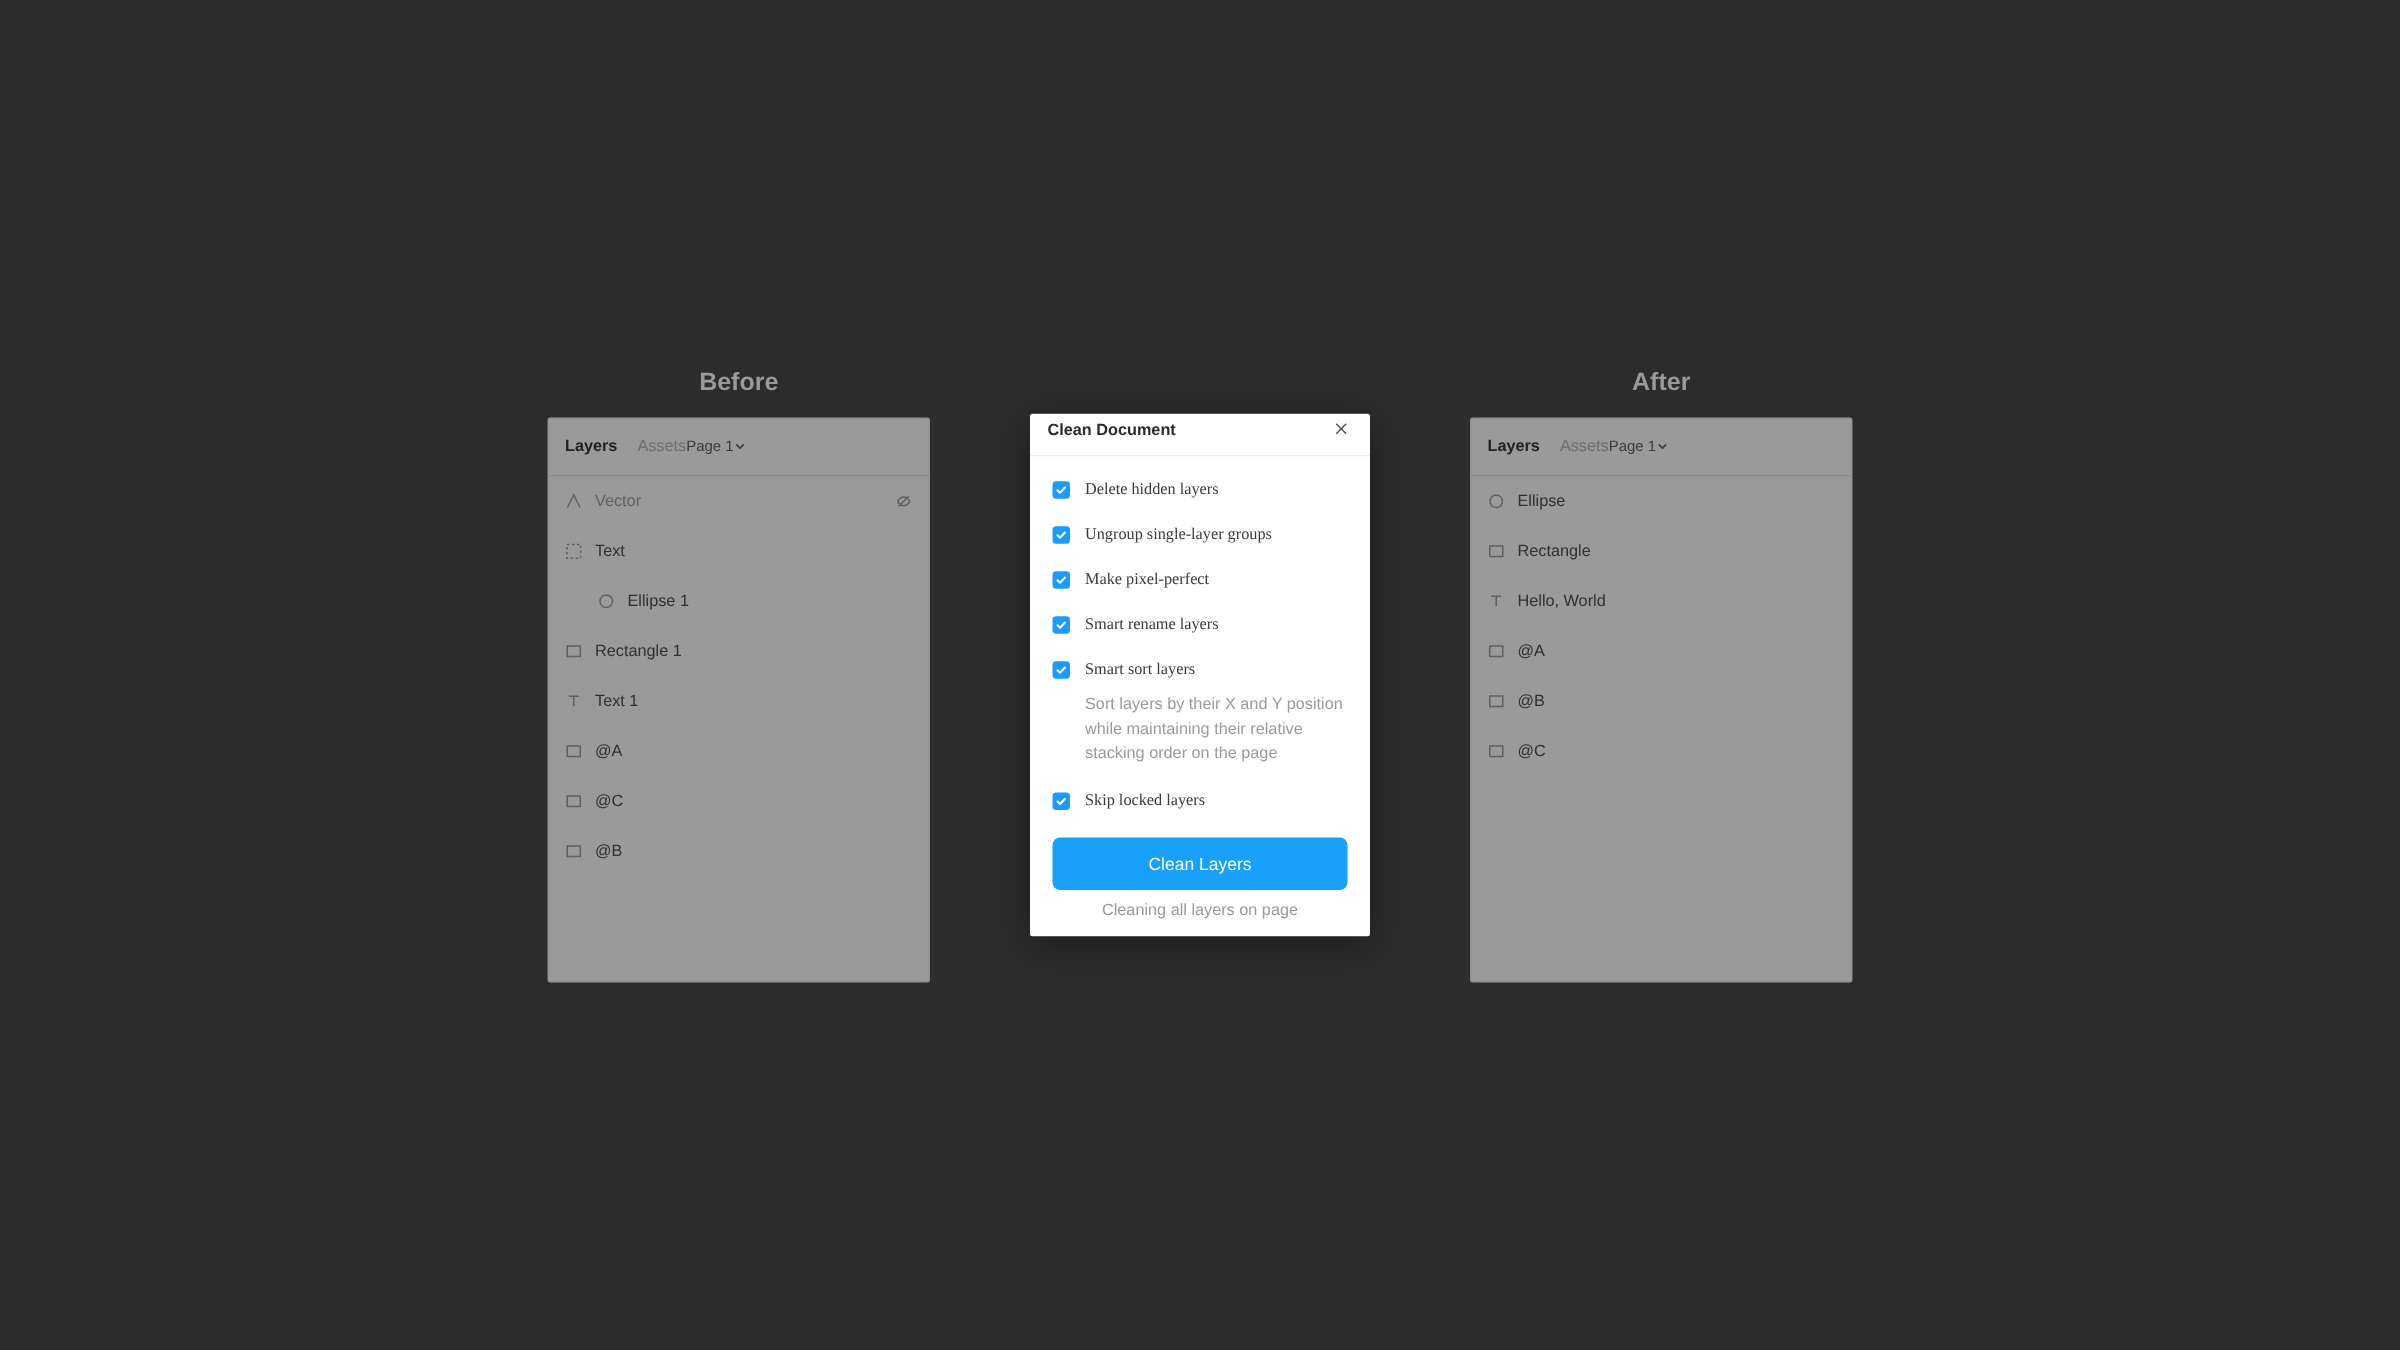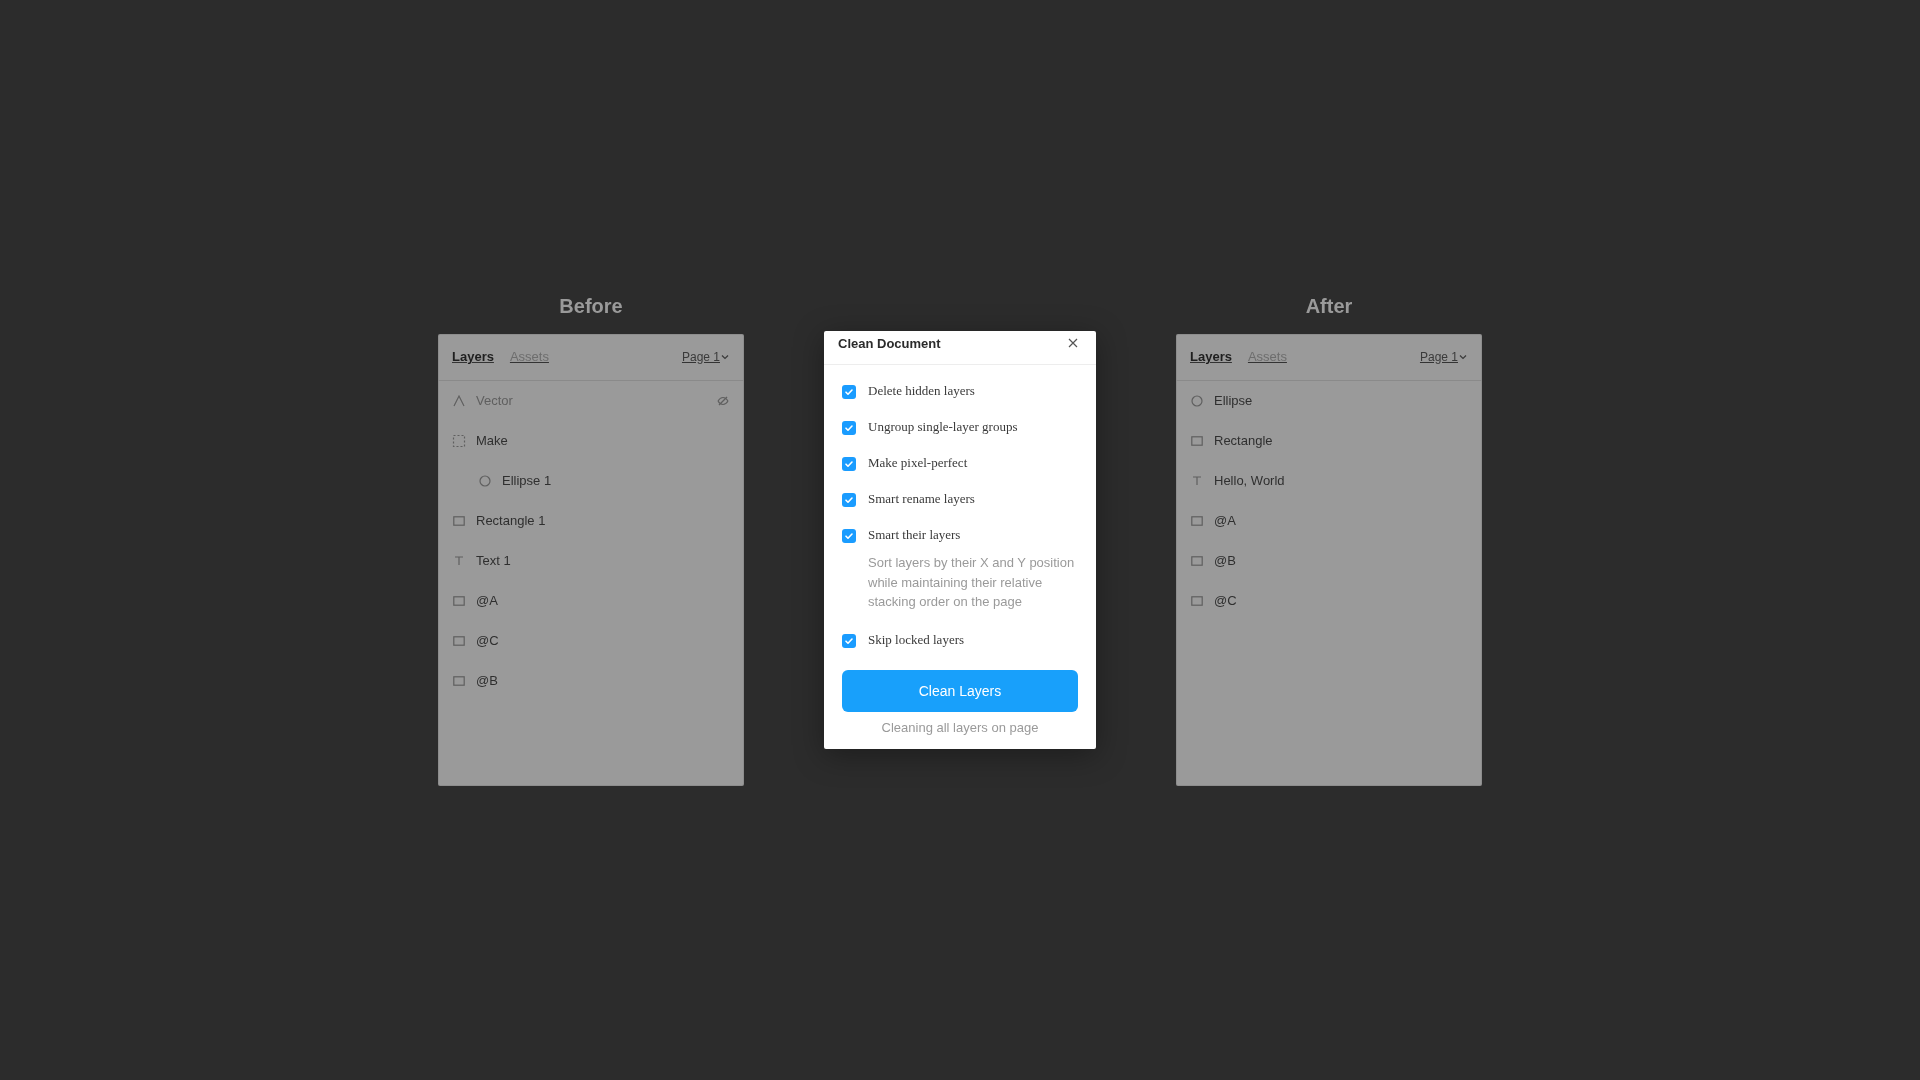--- a/index.html
+++ b/index.html
@@ -38,24 +38,22 @@
     width: 306px;
     height: 452px;
     background: #9a9a9a;
     border-radius: 2px;
     overflow: hidden;
     box-shadow: 0 0 0 1px rgba(0,0,0,0.08) inset;
   }
   .panel-header {
     display: flex;
     align-items: center;
-    justify-content: space-between;
     padding: 10px 14px;
     height: 26px;
-    text-decoration: underline;
   }
   .tabs {
     display: flex;
     gap: 16px;
     font-size: 13px;
   }
   .tab {
     color: #6d6d6d;
   }
   .tab.active {
@@ -279,21 +277,21 @@
             </svg>
             <span class="name">Vector</span>
             <svg class="layer-icon">
               <use href="#i-eye-off"></use>
             </svg>
           </div>
           <div class="layer-row">
             <svg class="layer-icon">
               <use href="#i-group"></use>
             </svg>
-            <span class="name">Make</span>
+            <span class="name">Text</span>
           </div>
           <div class="layer-row indent">
             <svg class="layer-icon">
               <use href="#i-ellipse"></use>
             </svg>
             <span class="name">Ellipse 1</span>
           </div>
           <div class="layer-row">
             <svg class="layer-icon">
               <use href="#i-rectangle"></use>
@@ -375,21 +373,21 @@
             </div>
           <div class="check-label">Smart rename layers</div>
         </div>
 
         <div class="check-row">
           <div class="checkbox">
               <svg>
                 <use href="#i-check"></use>
               </svg>
             </div>
-          <div class="check-label">Smart their layers</div>
+          <div class="check-label">Smart sort layers</div>
         </div>
         <div class="sub">
           <div class="sub-desc">Sort layers by their X and Y position while maintaining their relative stacking order on the page</div>
         </div>
 
         <div class="check-row">
           <div class="checkbox">
               <svg>
                 <use href="#i-check"></use>
               </svg>

